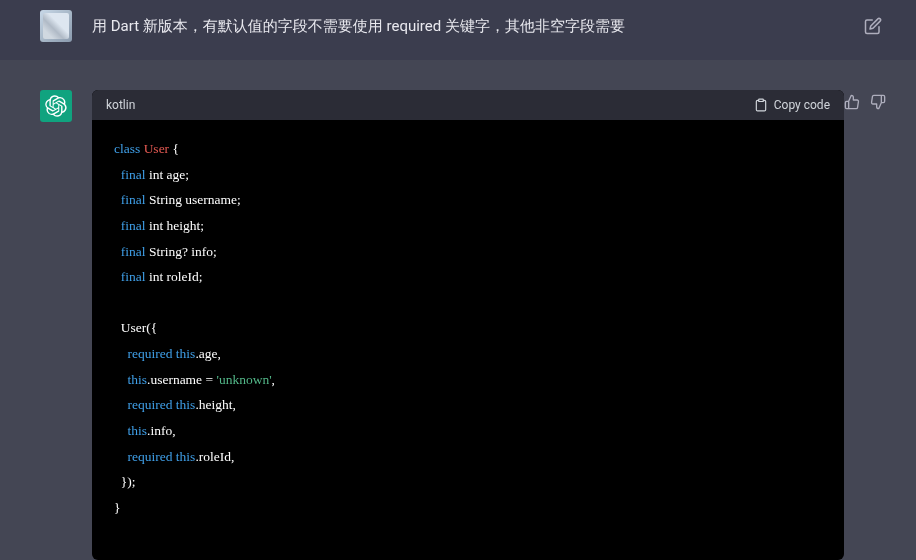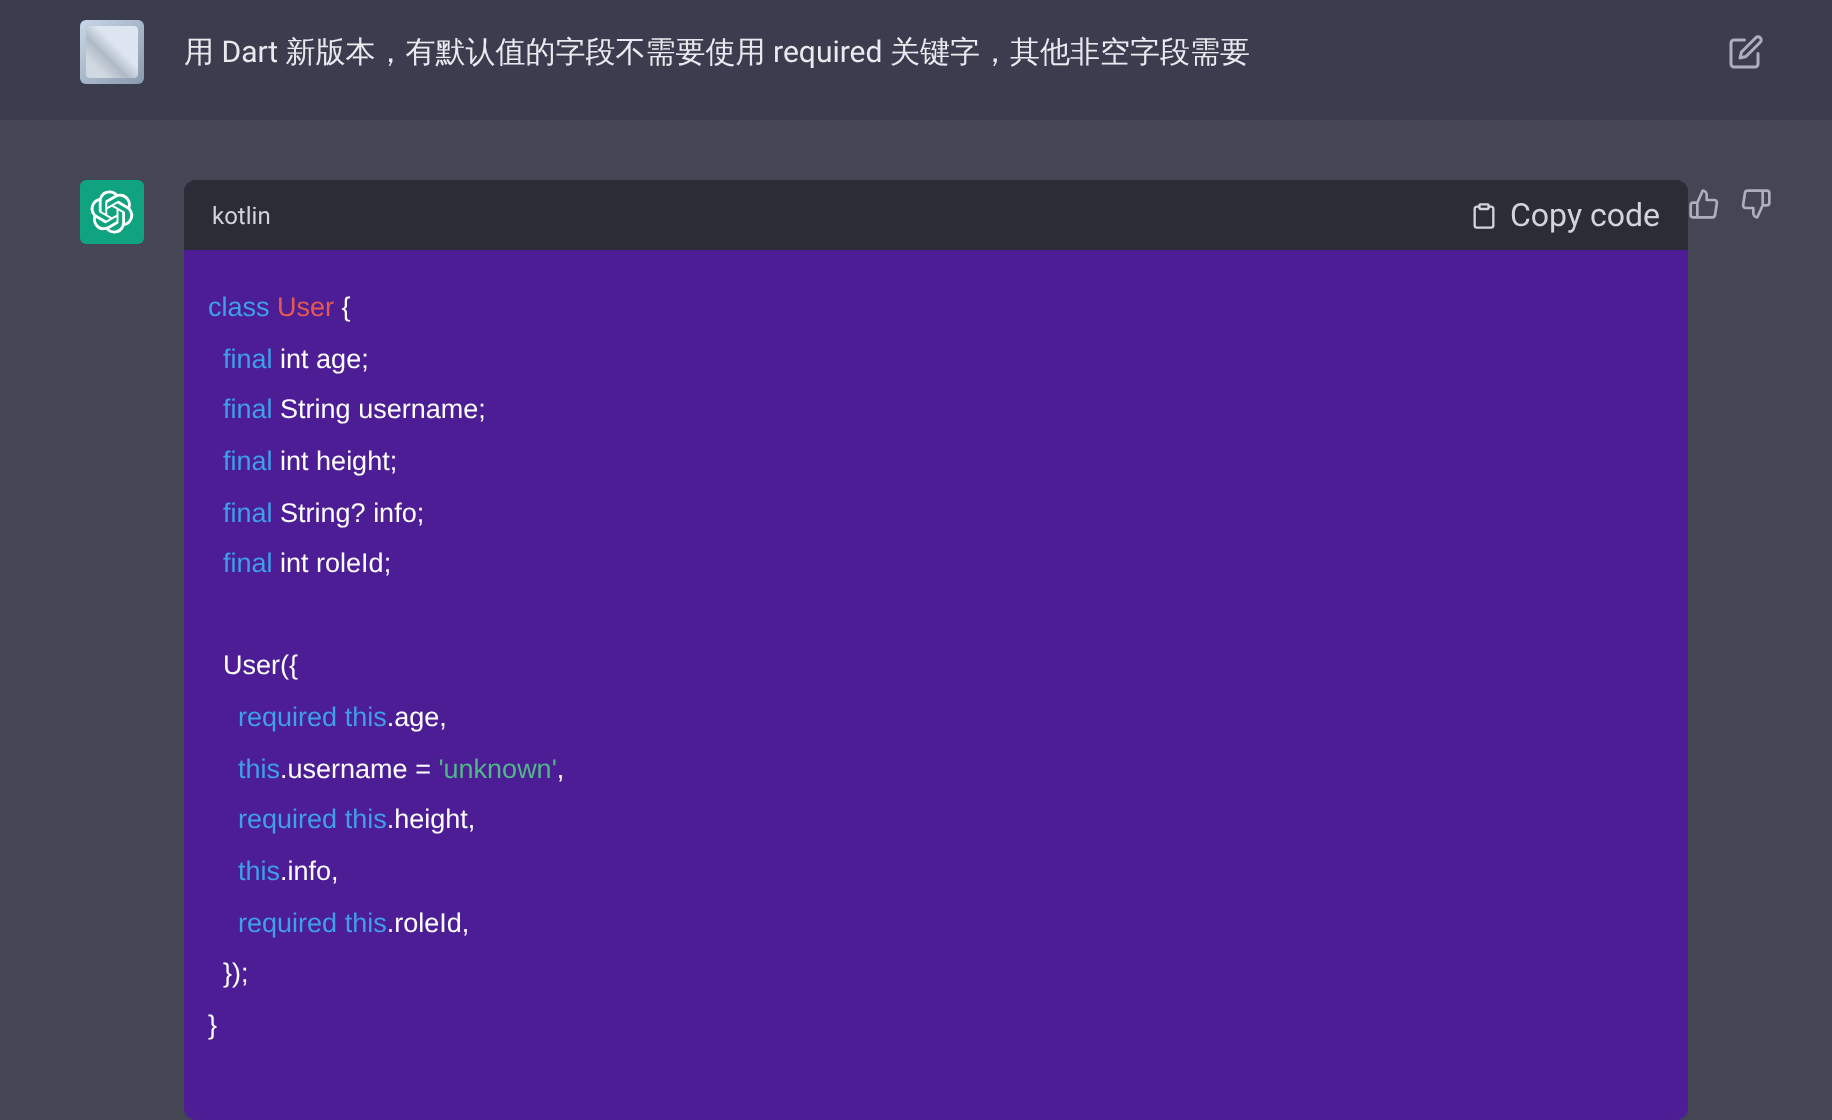--- a/index.html
+++ b/index.html
@@ -66,21 +66,21 @@
     }
     .ai-avatar svg { width: 22px; height: 22px; }
     .response-body {
       flex: 1;
       display: flex;
       flex-direction: column;
       min-width: 0;
       margin-right: 42px;
     }
     .code-container {
-      background: #4c1d95;
+      background: #000000;
       border-radius: 6px;
       overflow: hidden;
       display: flex;
       flex-direction: column;
       flex: 1;
     }
     .code-header {
       background: #2b2c36;
       padding: 8px 14px;
       display: flex;
@@ -89,26 +89,26 @@
       color: #d1d5db;
       font-size: 12px;
     }
     .lang-label { color: #d1d5db; font-size: 12px; }
     .copy-btn {
       display: flex;
       align-items: center;
       gap: 6px;
       color: #d1d5db;
       cursor: pointer;
-      font-size: 16px;
+      font-size: 12px;
     }
     .copy-btn svg { width: 14px; height: 14px; }
     .code-body {
-      padding: 16px 12px;
-      font-family: Liberation Sans, sans-serif;
+      padding: 16px 22px;
+      font-family: Liberation Serif, serif;
       font-size: 13.5px;
       line-height: 1.9;
       color: #fff;
       white-space: pre;
       overflow: auto;
       flex: 1;
     }
     .kw-class, .kw-final, .kw-required, .kw-this { color: #3f9fe8; }
     .cls-name { color: #e45952; }
     .str-lit { color: #52b788; }

